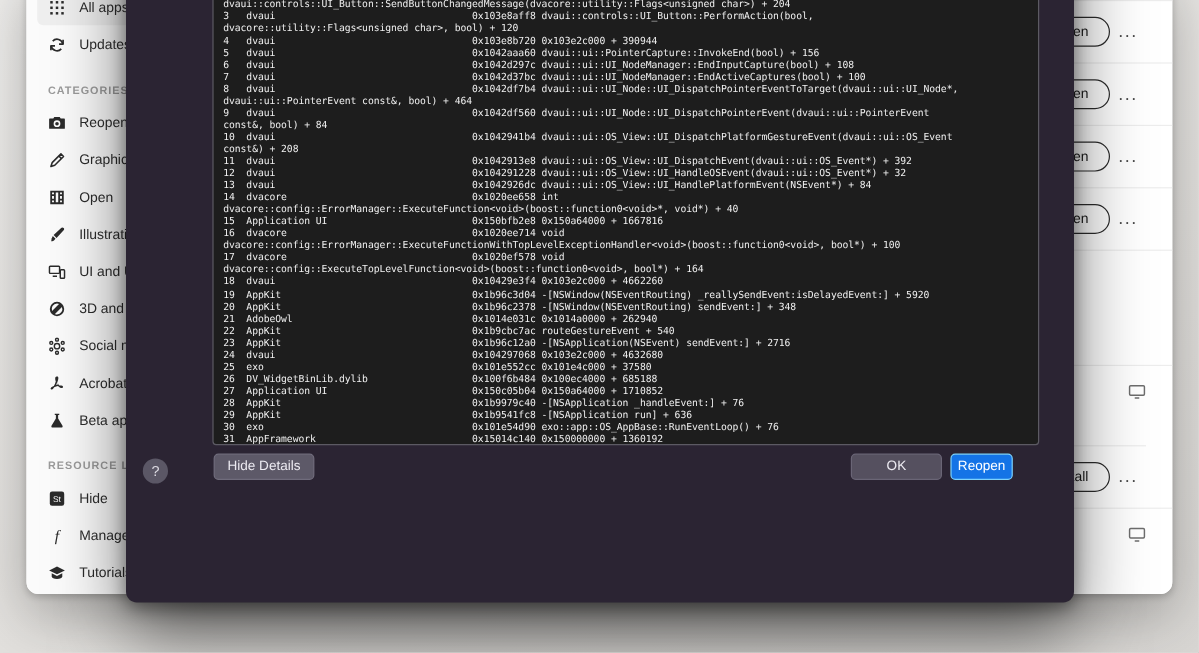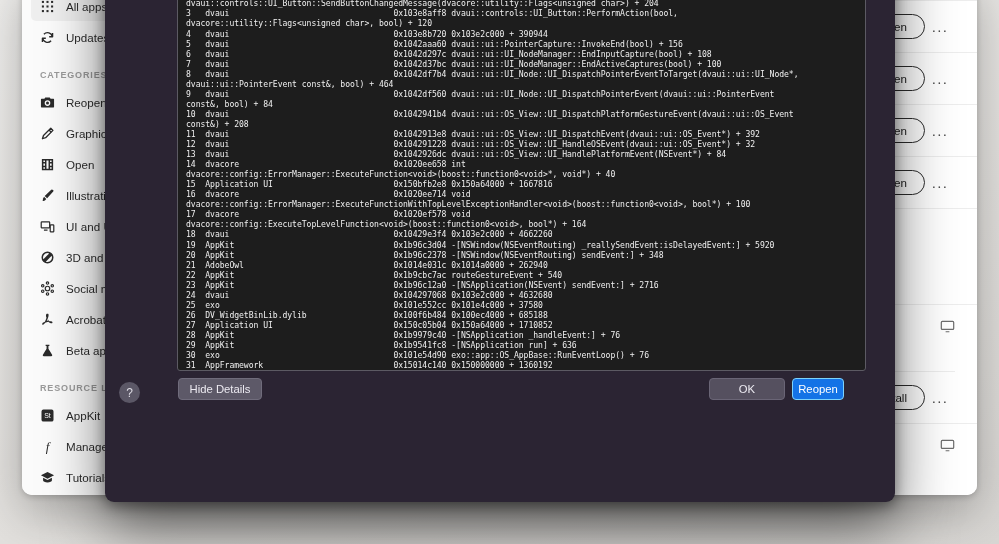--- a/index.html
+++ b/index.html
@@ -212,21 +212,21 @@
 
       <div class="side-head">RESOURCE LINKS</div>
 
       <div class="side-item">
         <span class="sicon">
           <svg viewBox="0 0 16 16">
               <rect x="1.6" y="1.6" width="12.8" height="12.8" rx="2" fill="#2b2b2b"></rect>
               <text x="8" y="11" font-size="7.4" fill="#fff" text-anchor="middle" font-family="Liberation Sans, sans-serif">St</text>
             </svg>
         </span>
-        <span>AppKit</span>
+        <span>Hide</span>
       </div>
 
       <div class="side-item">
         <span class="sicon">
           <svg viewBox="0 0 16 16">
               <text x="8" y="13" font-size="14" fill="currentColor" text-anchor="middle" font-family="Liberation Serif, serif" font-style="italic">f</text>
             </svg>
         </span>
         <span>Manage fonts</span>
       </div>

